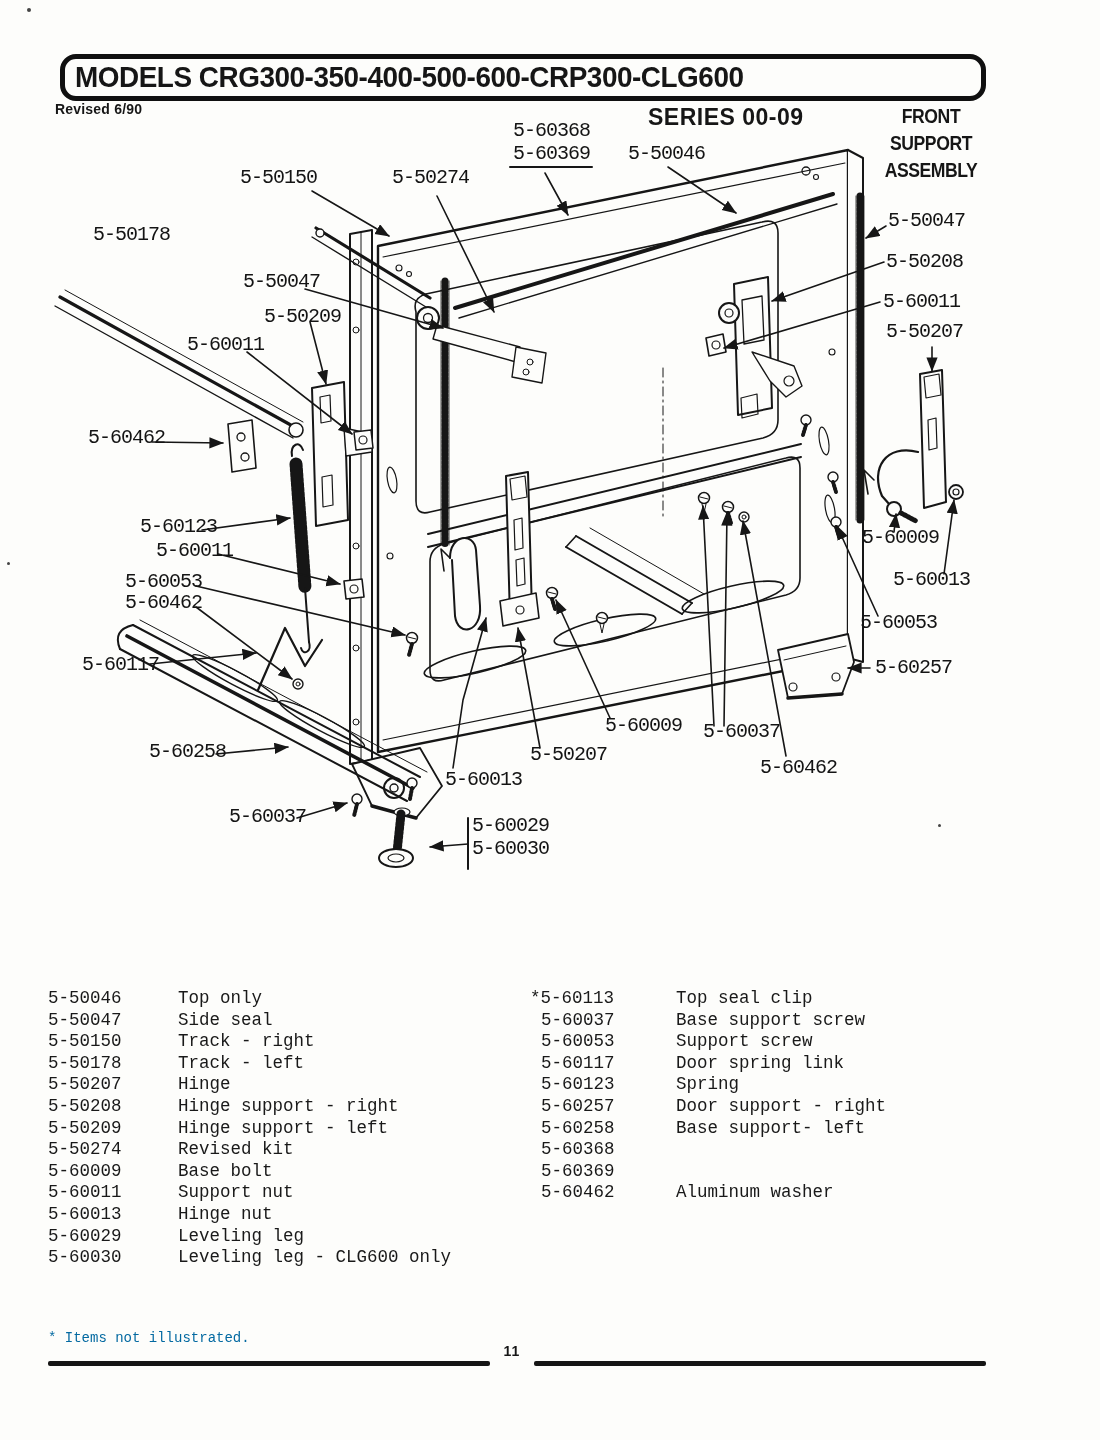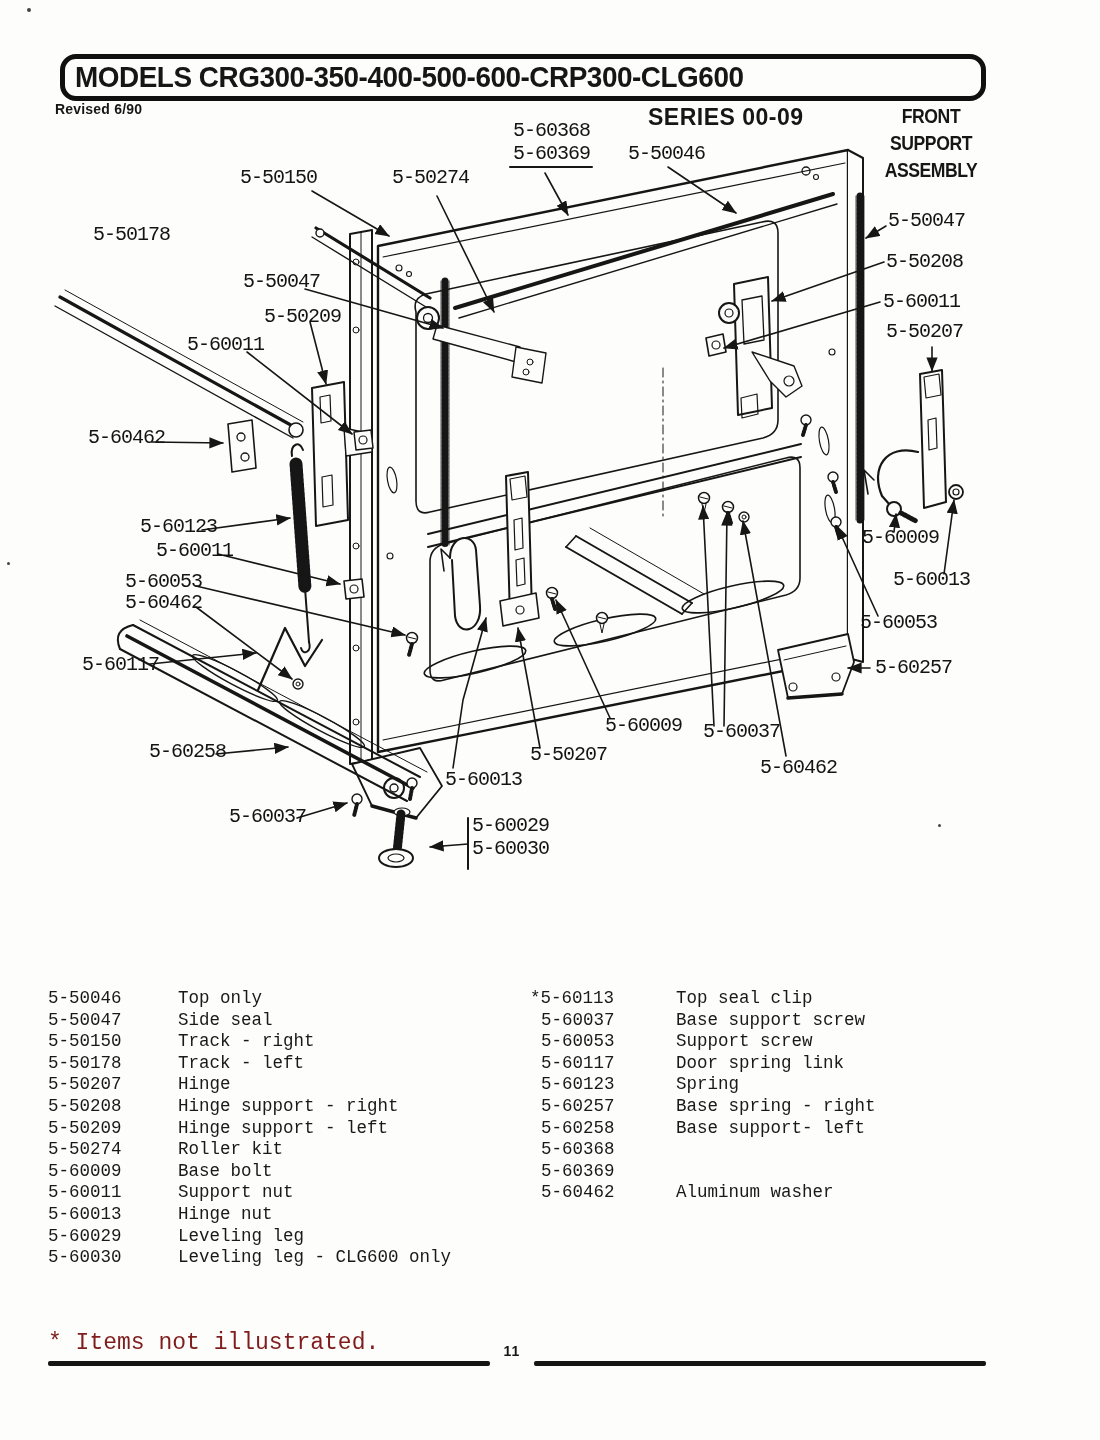--- a/index.html
+++ b/index.html
@@ -43,21 +43,21 @@
   #parts-left{left:48px;width:430px;}
   #parts-right{left:482px;width:540px;margin-left:48px;}
   .prow{display:flex;align-items:flex-start;}
   .prow .part{flex:0 0 130px;white-space:pre;box-sizing:border-box;}
   #parts-right .prow .part{flex:0 0 146px;padding-left:11px;}
   #parts-right .prow.flagged .part{padding-left:0;}
   .prow .desc{white-space:pre-wrap;}
 
   
   .footnote{position:absolute;left:48px;top:1330px;
-    font-family:"Liberation Mono","DejaVu Sans Mono",monospace;font-size:23px;color:#7f1d1d;}
+    font-family:"Liberation Mono","DejaVu Sans Mono",monospace;font-size:14px;color:#0369a1;}
   .rule{position:absolute;top:1361px;height:5px;background:#151515;border-radius:2px;}
   #rule-left{left:48px;width:442px;}
   #rule-right{left:534px;width:452px;}
   .page-num{position:absolute;left:492px;top:1343px;width:40px;text-align:center;
     font-weight:bold;font-size:14px;letter-spacing:1px;}
   .speck{position:absolute;background:#444;border-radius:50%;}
 </style>
 </head>
 <body>
 
@@ -364,21 +364,21 @@
   <div class="prow">
       <span class="part">5-50208</span>
       <span class="desc">Hinge support - right</span>
     </div>
   <div class="prow">
       <span class="part">5-50209</span>
       <span class="desc">Hinge support - left</span>
     </div>
   <div class="prow">
       <span class="part">5-50274</span>
-      <span class="desc">Roller kit</span>
+      <span class="desc">Revised kit</span>
     </div>
   <div class="prow">
       <span class="part">5-60009</span>
       <span class="desc">Base bolt</span>
     </div>
   <div class="prow">
       <span class="part">5-60011</span>
       <span class="desc">Support nut</span>
     </div>
   <div class="prow">
@@ -411,21 +411,21 @@
   <div class="prow">
       <span class="part">5-60117</span>
       <span class="desc">Door spring link</span>
     </div>
   <div class="prow">
       <span class="part">5-60123</span>
       <span class="desc">Spring</span>
     </div>
   <div class="prow">
       <span class="part">5-60257</span>
-      <span class="desc">Base spring - right</span>
+      <span class="desc">Door support - right</span>
     </div>
   <div class="prow">
       <span class="part">5-60258</span>
       <span class="desc">Base support- left</span>
     </div>
   <div class="prow">
       <span class="part">5-60368</span>
     </div>
   <div class="prow">
       <span class="part">5-60369</span>

